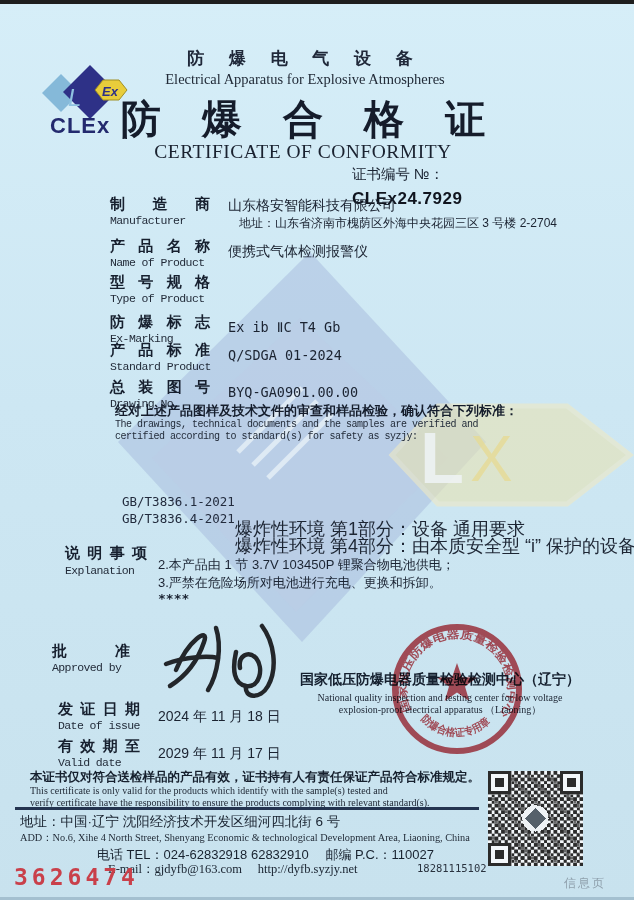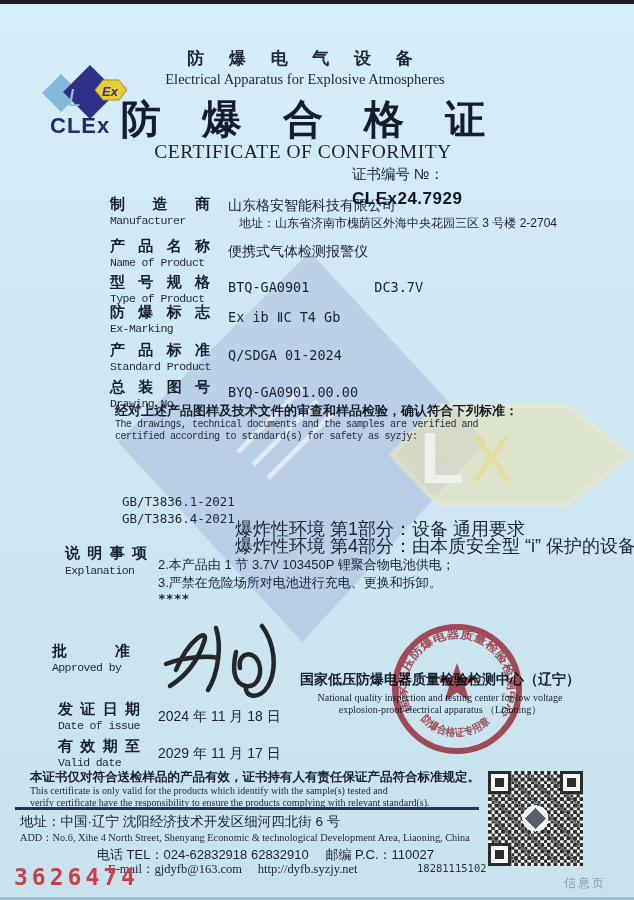--- a/index.html
+++ b/index.html
@@ -113,23 +113,22 @@
         <div class="cn-label">产 品 名 称</div>
       <div class="en-label">Name of Product</div>
       </div>
     <div class="val vcn" style="top:6px">便携式气体检测报警仪</div>
   </div>
   <div class="row" style="top:273px">
     <div class="lab">
         <div class="cn-label">型 号 规 格</div>
       <div class="en-label">Type of Product</div>
       </div>
-    <div class="val vmono" style="top:6px">BTQ-GA0901        DC3.7V</div>
-  </div>
-  <div class="row" style="top:303px">
+  </div>
+  <div class="row" style="top:313px">
     <div class="lab">
         <div class="cn-label">防 爆 标 志</div>
       <div class="en-label">Ex-Marking</div>
       </div>
     <div class="val vmono" style="top:6px">Ex ib ⅡC T4 Gb</div>
   </div>
   <div class="row" style="top:341px">
     <div class="lab">
         <div class="cn-label">产 品 标 准</div>
       <div class="en-label">Standard Product</div>

